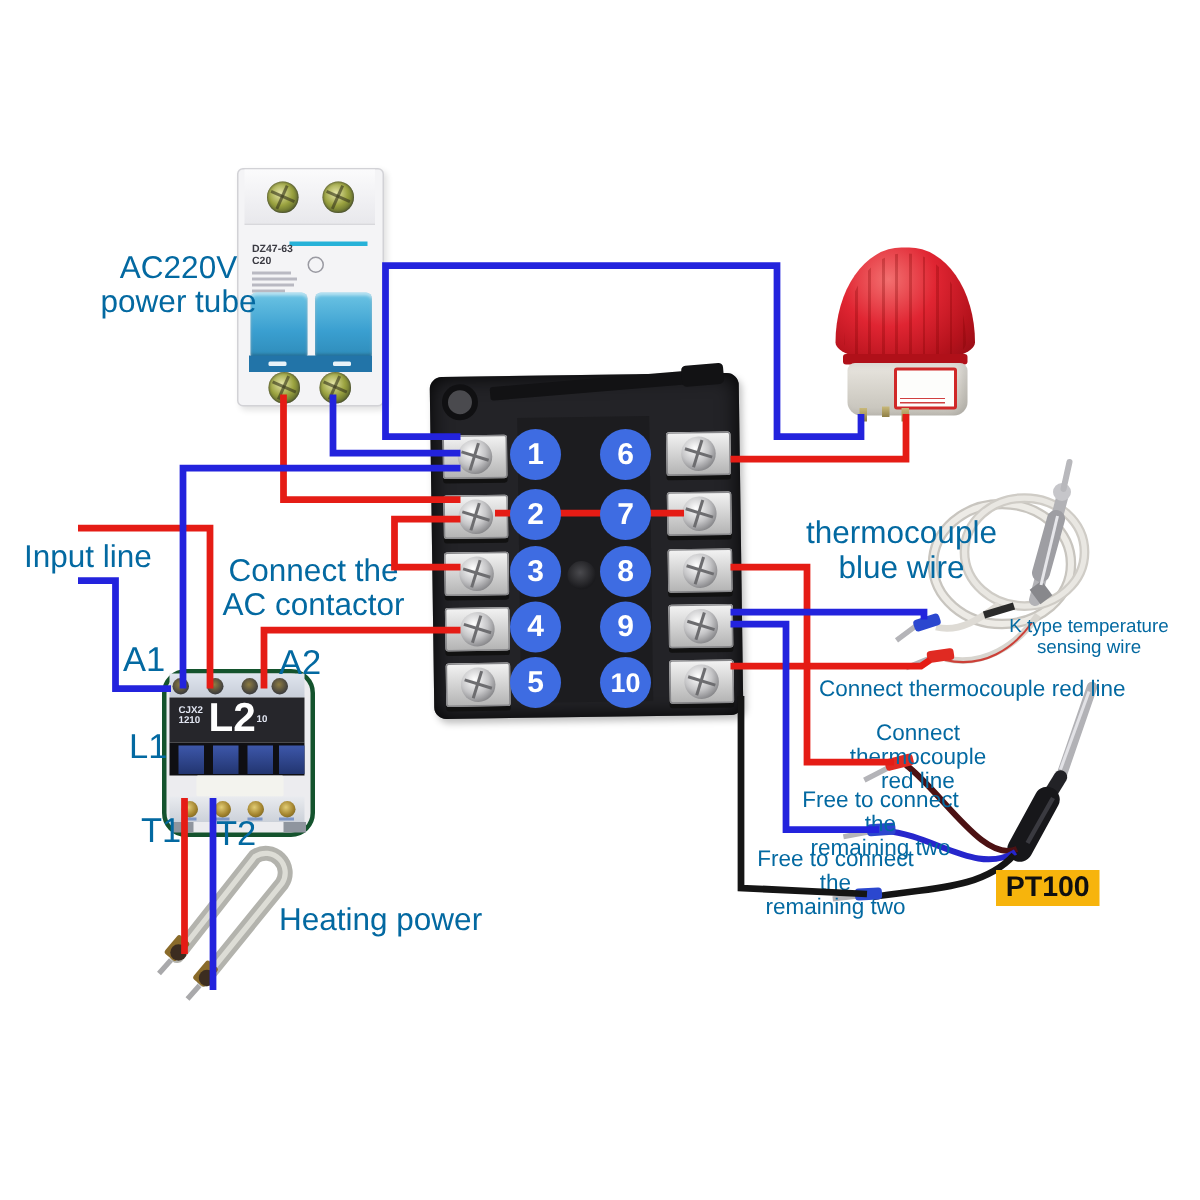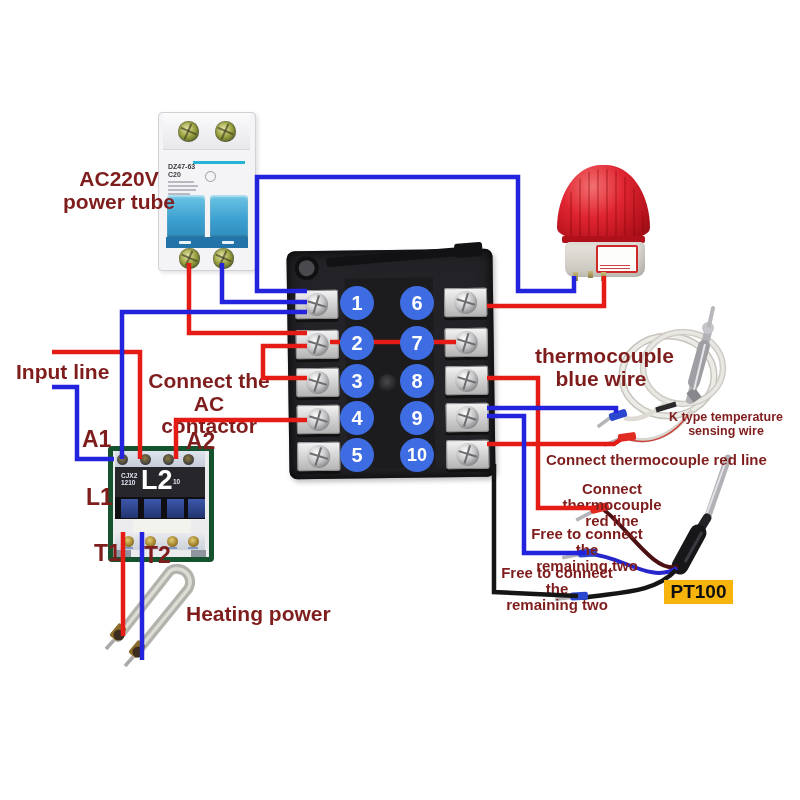--- a/index.html
+++ b/index.html
@@ -1,20 +1,20 @@
 <!DOCTYPE html>
 <html><head>
 <meta charset="utf-8">
 <style>
   html,body{margin:0;padding:0;background:#fff;}
   #stage{position:relative;width:800px;height:800px;background:#ffffff;overflow:hidden;
          font-family:"Liberation Sans",sans-serif;color:#1c1c1c;}
   .abs{position:absolute;}
   
-  .lbl{position:absolute;font-weight:700;color:#7f1d1d;line-height:1.08;white-space:nowrap;}
+  .lbl{position:absolute;font-weight:400;color:#0369a1;line-height:1.08;white-space:nowrap;}
   .big{font-size:21px;}
   .xl{font-size:23px;}
   .med{font-size:15px;}
   .small{font-size:12.5px;}
   .ctr{text-align:center;white-space:normal;}
   
   #breaker{left:158px;top:112px;width:96px;height:157px;background:#f4f4f6;border:1px solid #d2d2d6;border-radius:4px;box-shadow:2px 2px 4px rgba(0,0,0,0.12);}
   #breaker .topstrip{position:absolute;left:4px;top:0;width:87px;height:36px;background:linear-gradient(180deg,#fbfbfc,#e8e8ec);border-bottom:1px solid #d8d8dc;}
   .gscrew{position:absolute;width:21px;height:21px;border-radius:50%;background:radial-gradient(circle at 42% 38%,#e6e6a8,#9aa23f 45%,#57622a 80%);box-shadow:inset 0 0 2px #333;}
   .gscrew::before{content:"";position:absolute;left:2px;top:9px;width:17px;height:2px;background:rgba(60,60,30,.65);transform:rotate(24deg);}
@@ -43,21 +43,21 @@
   #tblock .hole{position:absolute;left:8px;top:5px;width:16px;height:16px;border-radius:50%;background:#4a4a4e;border:4px solid #101012;}
   #tblock .handle{position:absolute;left:40px;top:2px;width:152px;height:9px;background:#121214;transform:rotate(-4deg);border-radius:2px;}
   #tblock .handle-tip{position:absolute;left:168px;top:-6px;width:28px;height:14px;background:#121214;transform:rotate(-4deg);border-radius:3px;}
   .plate{position:absolute;width:43px;height:29px;background:linear-gradient(180deg,#f4f4f4,#b2b2b2);border-radius:2px;box-shadow:inset 0 0 0 1px #87878a,0 3px 0 #111;}
   .sscrew{position:absolute;left:10px;top:3px;width:23px;height:23px;border-radius:50%;background:radial-gradient(circle at 40% 35%,#ffffff,#c6c6c8 45%,#838386 78%,#636366);}
   .sscrew::before{content:"";position:absolute;left:2px;top:10px;width:19px;height:2.4px;background:#6d6d70;transform:rotate(18deg);}
   .sscrew::after{content:"";position:absolute;left:10px;top:2px;width:2.4px;height:19px;background:#6d6d70;transform:rotate(18deg);}
   .term-circle{position:absolute;width:34px;height:34px;border-radius:50%;background:#3e6ce2;color:#fff;
      font-size:20px;font-weight:bold;display:flex;align-items:center;justify-content:center;z-index:6;}
   
-  #contactor{left:108px;top:446px;width:96px;height:106px;background:#ececef;border:5px solid #14532d;border-radius:4px;}
+  #contactor{left:108px;top:446px;width:96px;height:106px;background:#ececef;border:3px solid #14532d;border-radius:16px;}
   #contactor .cts{position:absolute;left:2px;top:0;width:90px;height:16px;background:linear-gradient(180deg,#dfe5ee,#c7cdd8);}
   .dscrew{position:absolute;top:3px;width:11px;height:11px;border-radius:50%;background:radial-gradient(circle at 45% 40%,#8d7c42,#3c3c3e 70%);}
   #contactor .dark{position:absolute;left:2px;top:16px;width:90px;height:30px;background:#26262b;}
   #contactor .tinyw{position:absolute;color:#e2e6f2;font-size:6.5px;font-weight:bold;line-height:1.1;}
   #contactor .l2big{position:absolute;left:26px;top:-2px;color:#fff;font-size:27px;font-weight:bold;}
   #contactor .crow{position:absolute;left:2px;top:46px;width:90px;height:22px;background:#0f0f13;}
   #contactor .navy{position:absolute;top:2px;width:17px;height:19px;background:linear-gradient(180deg,#3d57aa,#223570);}
   #contactor .wlabel{position:absolute;left:20px;top:68px;width:58px;height:14px;background:#f3f3ee;border-radius:1px;}
   #contactor .cbs{position:absolute;left:2px;top:82px;width:90px;height:17px;background:linear-gradient(180deg,#e9ebef,#ccd1d9);}
   .bscrew{position:absolute;top:3px;width:11px;height:11px;border-radius:50%;background:radial-gradient(circle at 42% 38%,#e2cc74,#a2832e 55%,#60511d);}

